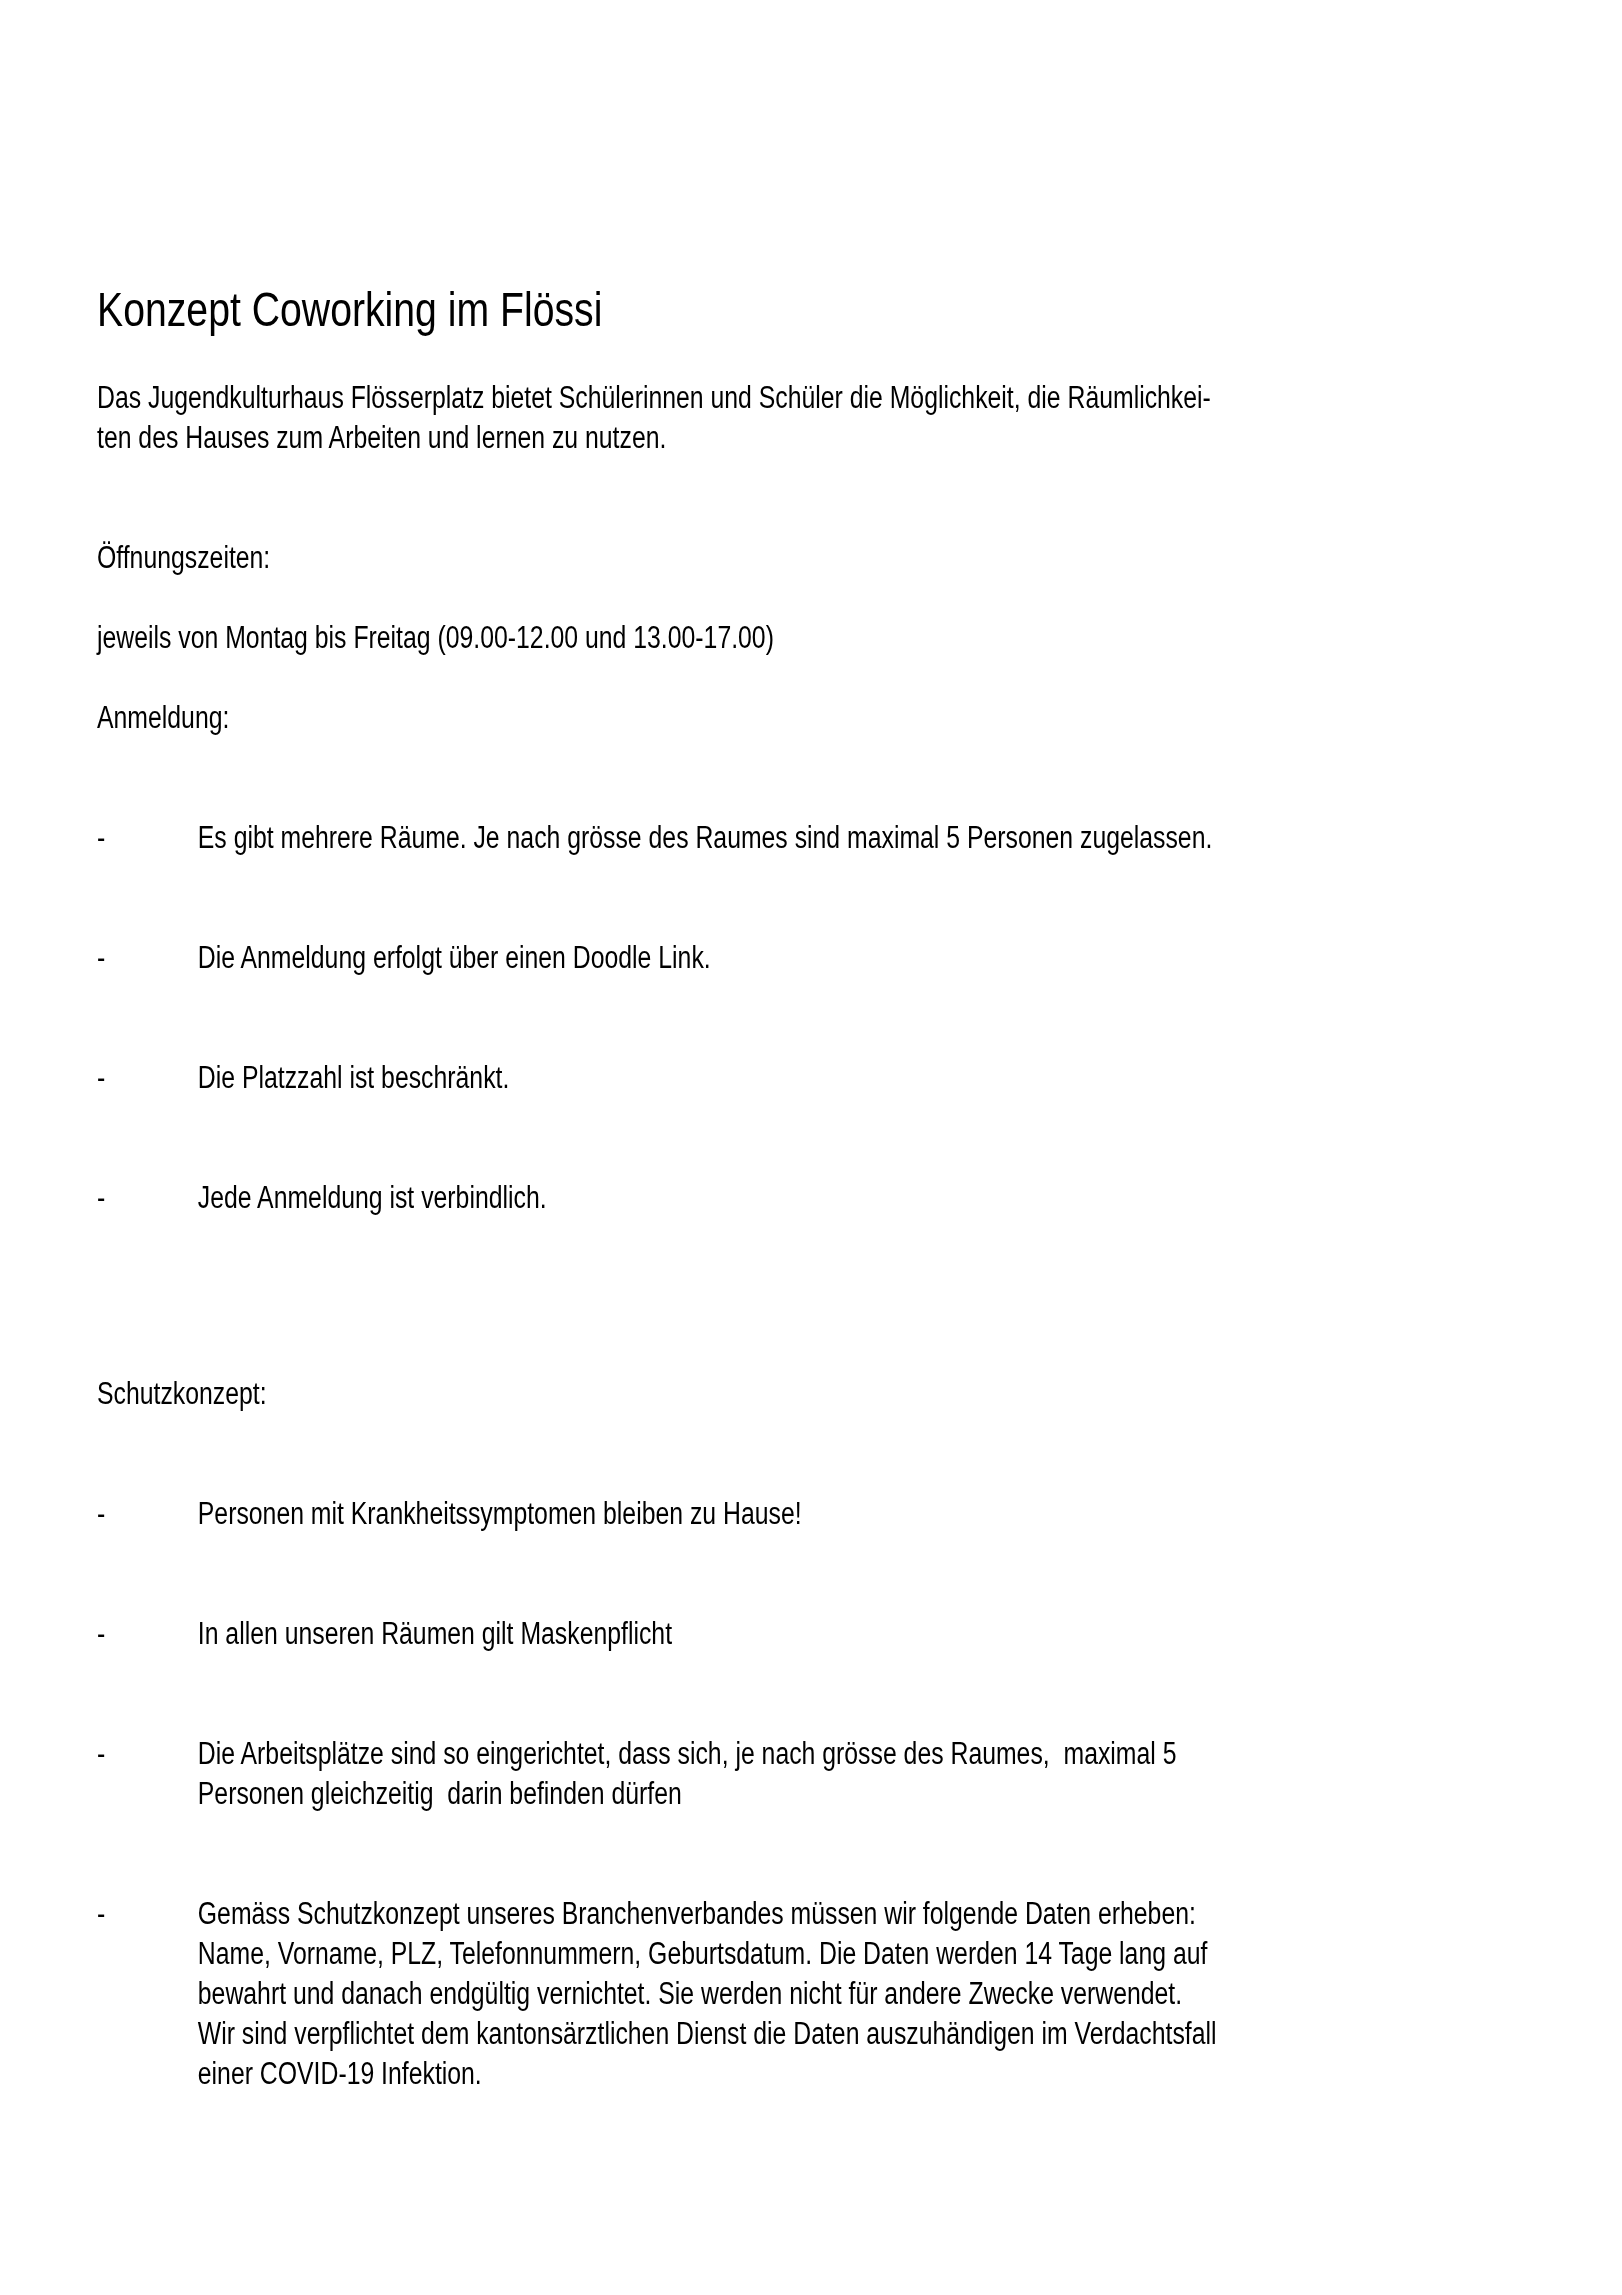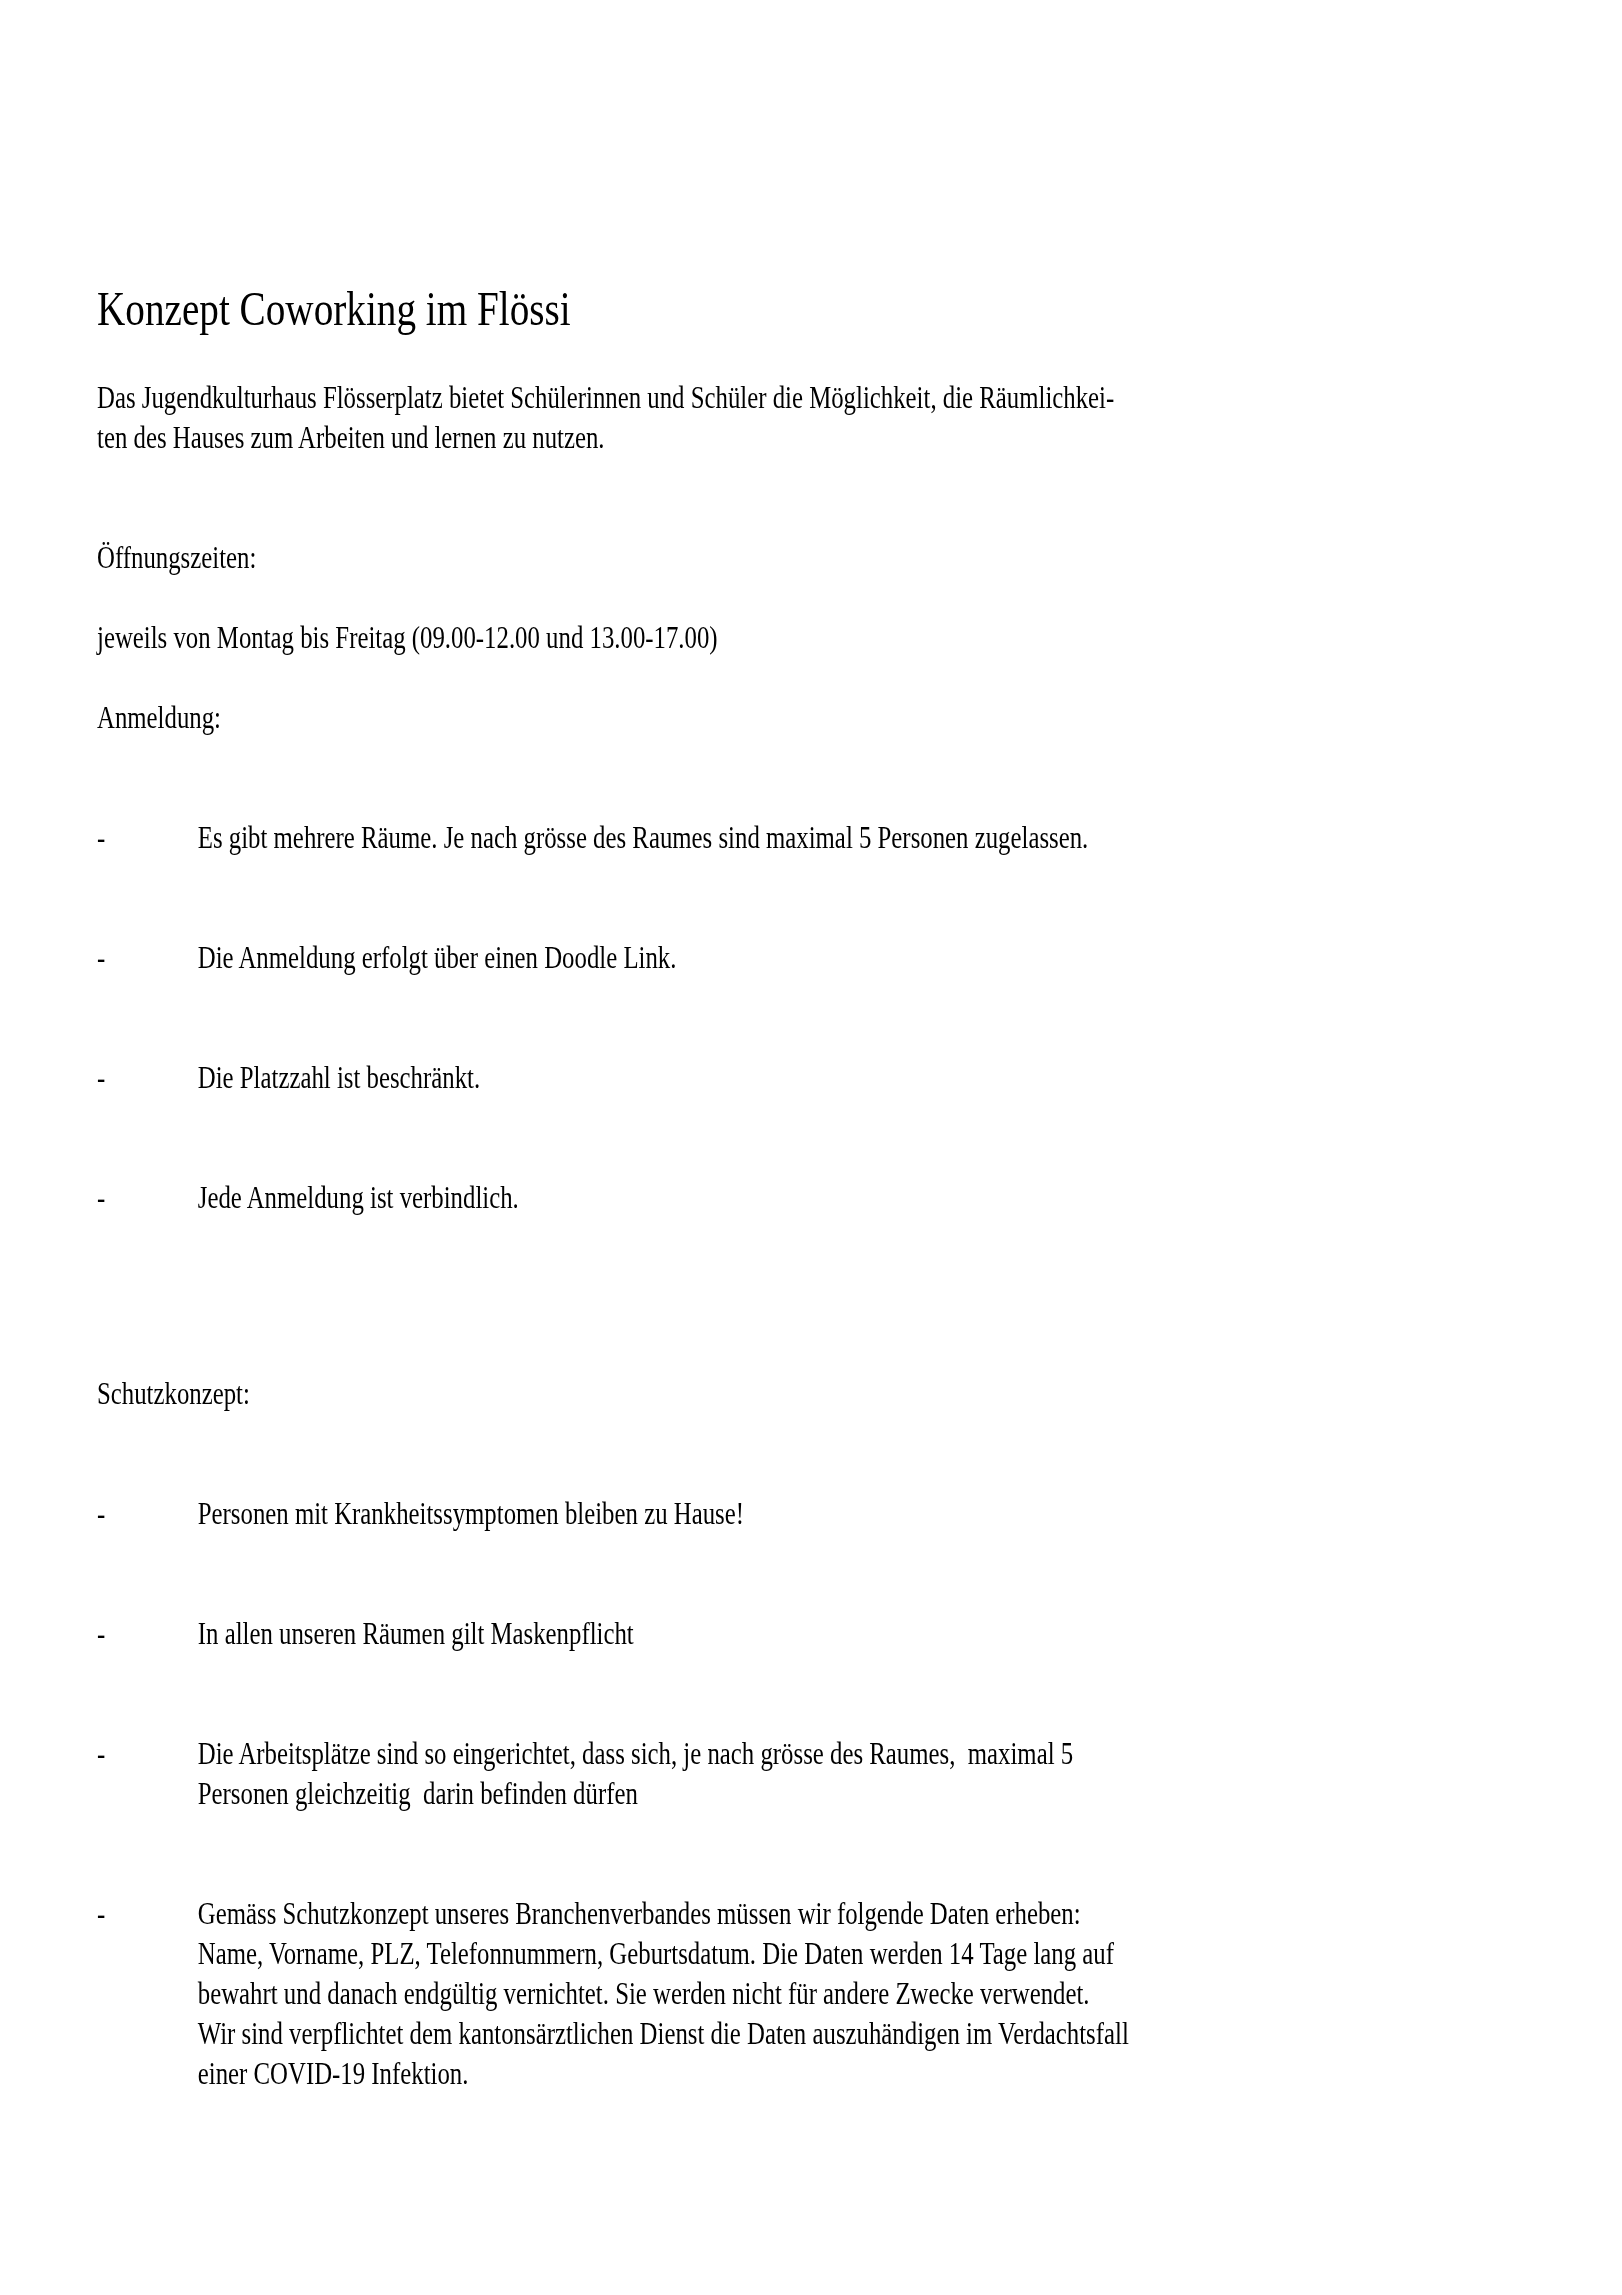--- a/index.html
+++ b/index.html
@@ -7,21 +7,20 @@
     width: 1623px; height: 2295px;
     background: #ffffff;
     font-family: "Liberation Sans", sans-serif;
     color: #000000;
   }
   .page {
     position: relative;
     width: 1623px; height: 2295px;
     background: #ffffff;
     overflow: hidden;
-    font-family: Liberation Serif, serif;
   }
   
   .content {
     position: absolute;
     left: 97px; top: 283px;
     width: 1786px;
     transform: scaleX(0.8);
     transform-origin: 0 0;
   }
   .title {

